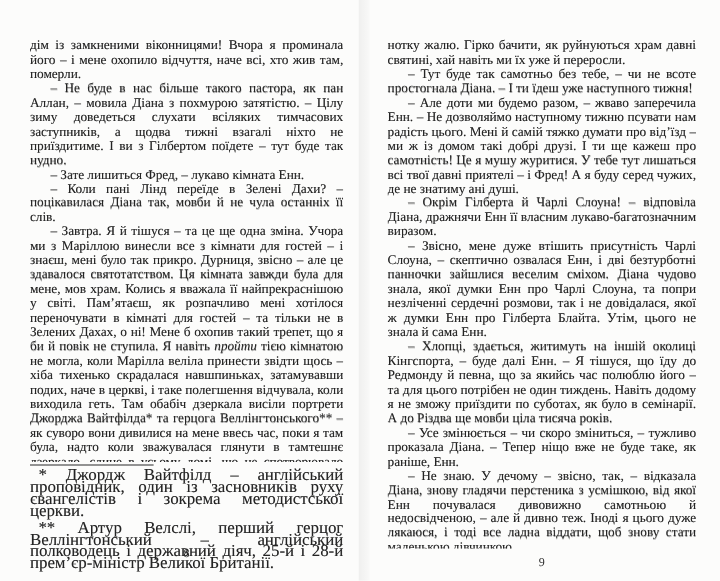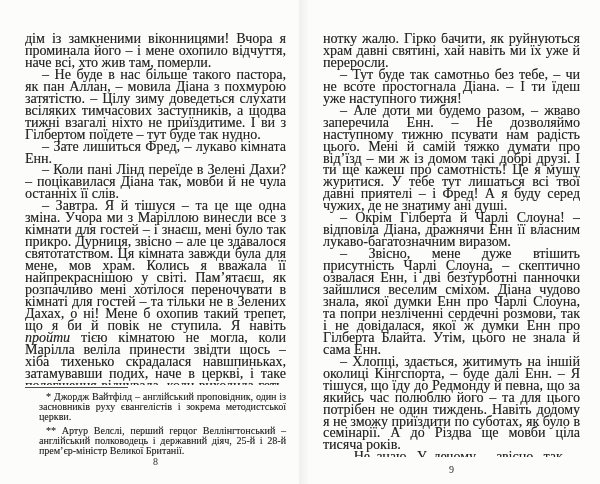--- a/index.html
+++ b/index.html
@@ -27,21 +27,21 @@
   }
   .page {
     position: absolute;
     top: 33px;
     height: 448px;
   }
   .page.left  { left: 25px;  width: 261px; }
   .page.right { left: 323px; width: 257px; }
   .body-text p {
     margin: 0;
-    font-size: 14px;
+    font-size: 11px;
     line-height: 11.95px;
     text-align: justify;
     text-indent: 17px;
     text-shadow: 0.2px 0.2px 0.35px rgba(45,45,45,0.45);
   }
   .body-text p.noindent { text-indent: 0; }
   .page.left .body-text {
     max-height: 352px;
     overflow: hidden;
   }
@@ -55,22 +55,22 @@
     top: 354px;
     width: 100%;
   }
   .fn-rule {
     width: 103px;
     height: 1px;
     background: #4c4c4c;
     margin: 0 0 4px 0;
   }
   .footnotes p {
-    margin: 0 0 4px 14px;
-    font-size: 10px;
+    margin: 0 0 4px 0;
+    font-size: 14px;
     line-height: 9.9px;
     text-align: justify;
     text-indent: 7px;
     text-shadow: 0.2px 0.2px 0.3px rgba(45,45,45,0.4);
   }
   .pagenum {
     position: absolute;
     left: 0;
     width: 100%;
     text-align: center;
@@ -104,17 +104,18 @@
   </section>
 
   <section class="page right">
     <div class="body-text">
       <p class="noindent">нотку жалю. Гірко бачити, як руйнуються храм давні святині, хай навіть ми їх уже й переросли.</p>
       <p>– Тут буде так самотньо без тебе, – чи не всоте простогнала Діана. – І ти їдеш уже наступного тижня!</p>
       <p>– Але доти ми будемо разом, – жваво заперечила Енн. – Не дозволяймо наступному тижню псувати нам радість цього. Мені й самій тяжко думати про від’їзд – ми ж із домом такі добрі друзі. І ти ще кажеш про самотність! Це я мушу журитися. У тебе тут лишаться всі твої давні приятелі – і Фред! А я буду серед чужих, де не знатиму ані душі.</p>
       <p>– Окрім Гілберта й Чарлі Слоуна! – відповіла Діана, дражнячи Енн її власним лукаво-багатозначним виразом.</p>
       <p>– Звісно, мене дуже втішить присутність Чарлі Слоуна, – скептично озвалася Енн, і дві безтурботні панночки зайшлися веселим сміхом. Діана чудово знала, якої думки Енн про Чарлі Слоуна, та попри незліченні сердечні розмови, так і не довідалася, якої ж думки Енн про Гілберта Блайта. Утім, цього не знала й сама Енн.</p>
       <p>– Хлопці, здається, житимуть на іншій околиці Кінгспорта, – буде далі Енн. – Я тішуся, що їду до Редмонду й певна, що за якийсь час полюблю його – та для цього потрібен не один тиждень. Навіть додому я не зможу приїздити по суботах, як було в семінарії. А до Різдва ще мовби ціла тисяча років.</p>
+      <p>– Усе змінюється – чи скоро зміниться, – тужливо проказала Діана. – Тепер ніщо вже не буде таке, як раніше, Енн.</p>
       <p>– Не знаю. У дечому – звісно, так, – відказала Діана, знову гладячи перстеника з усмішкою, від якої Енн почувалася дивовижно самотньою й недосвідченою, – але й дивно теж. Іноді я цього дуже лякаюся, і тоді все ладна віддати, щоб знову стати маленькою дівчинкою.</p>
     </div>
     <div class="pagenum">9</div>
   </section>
 </div>
 
 </body></html>

